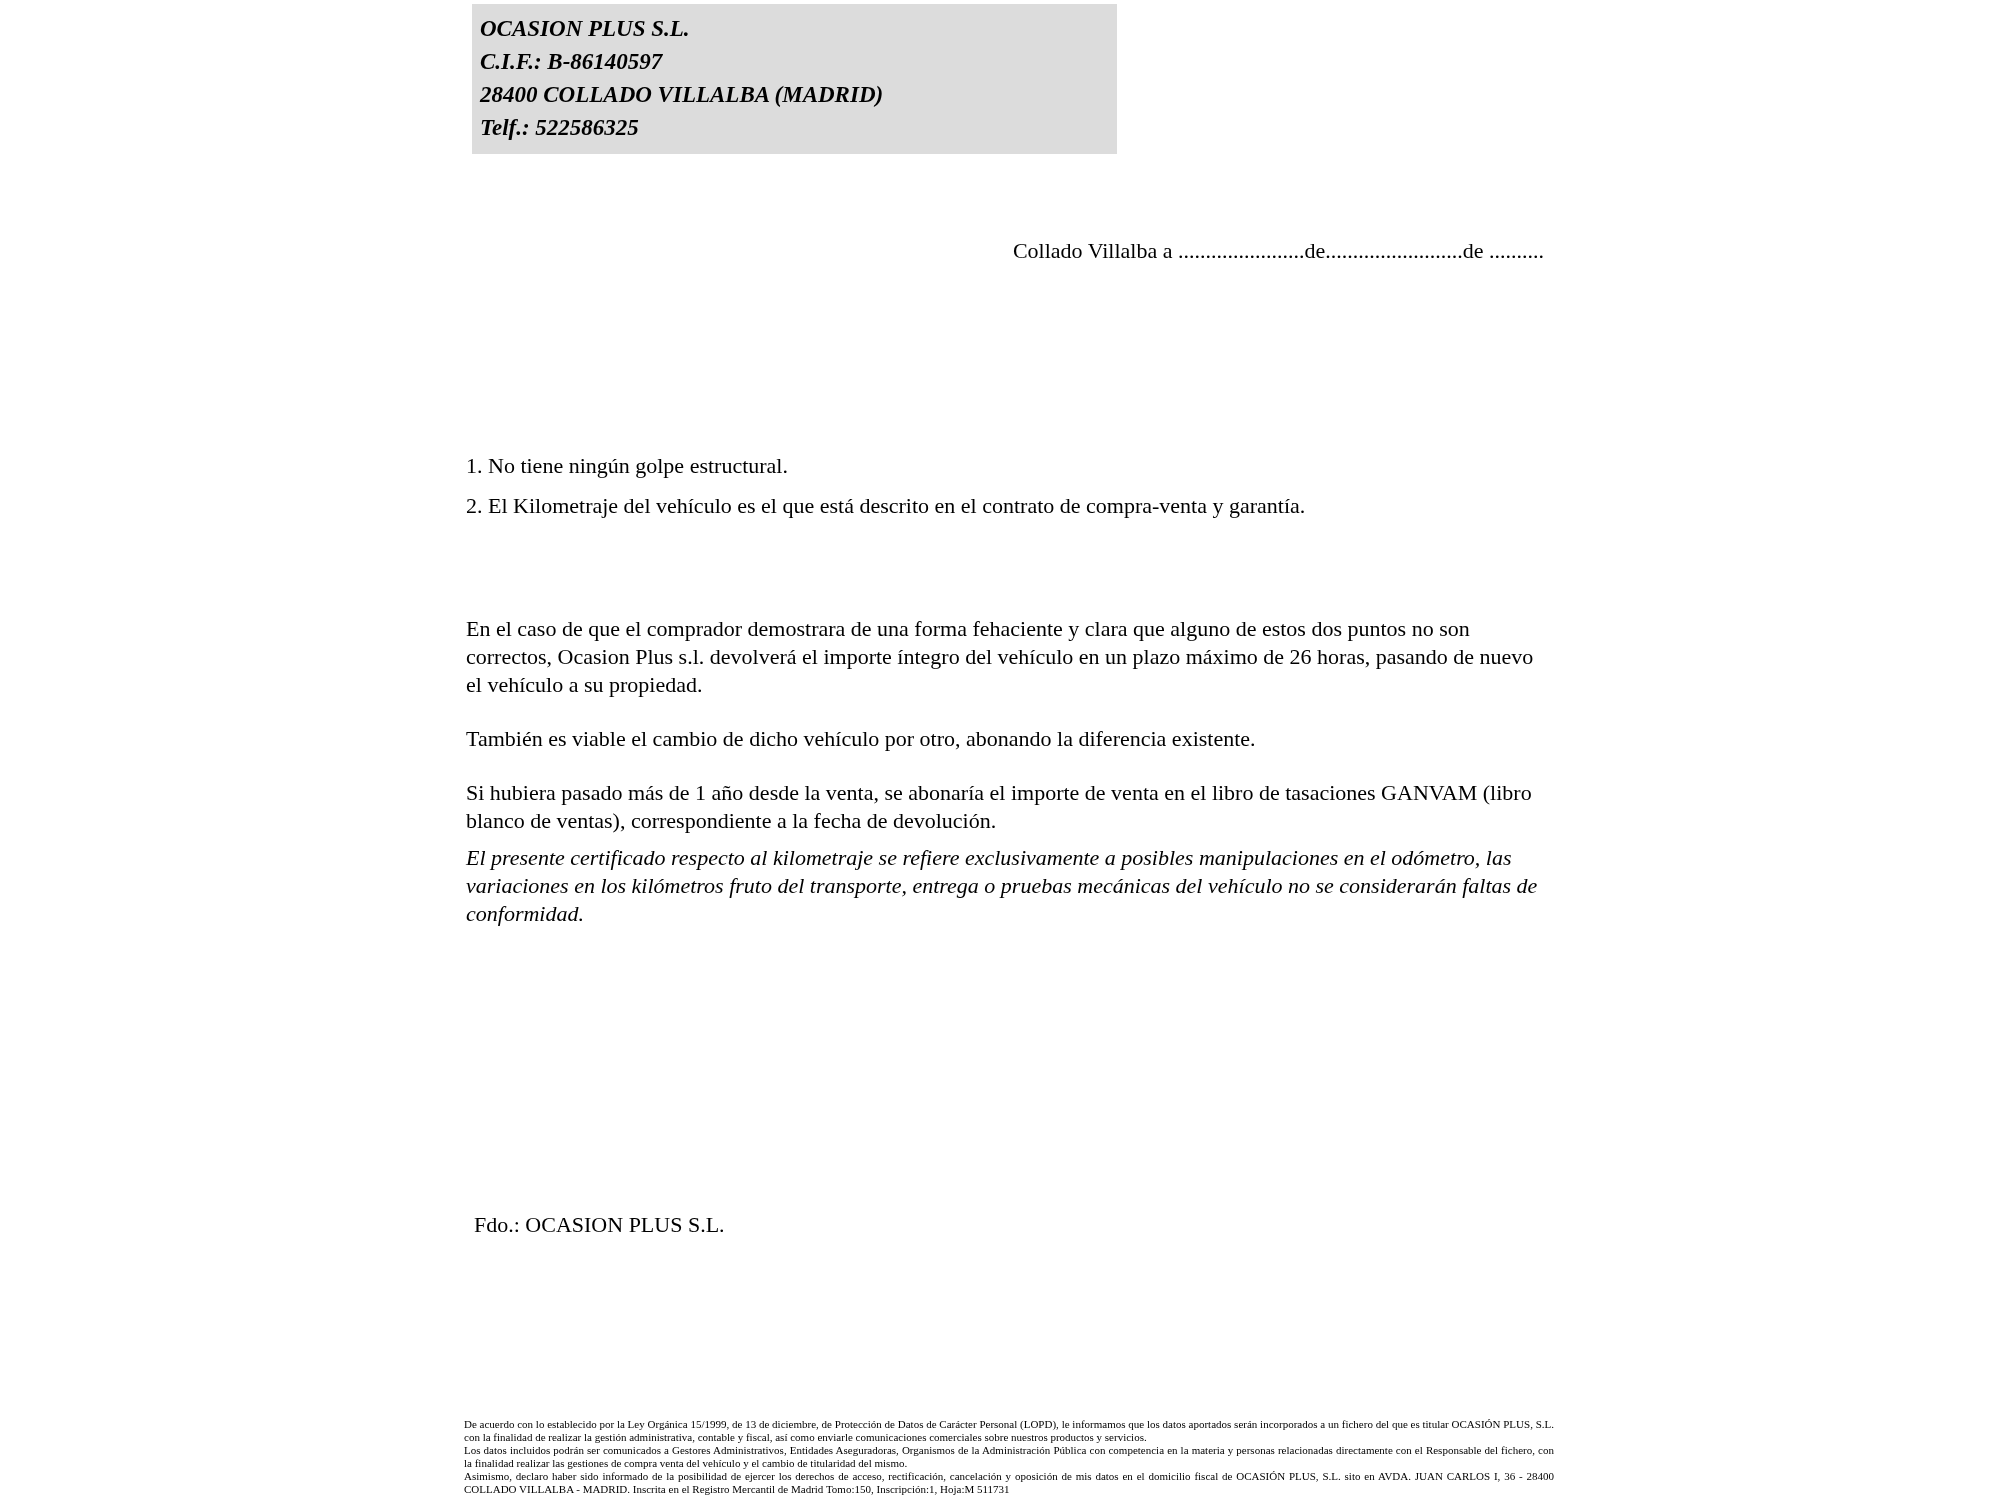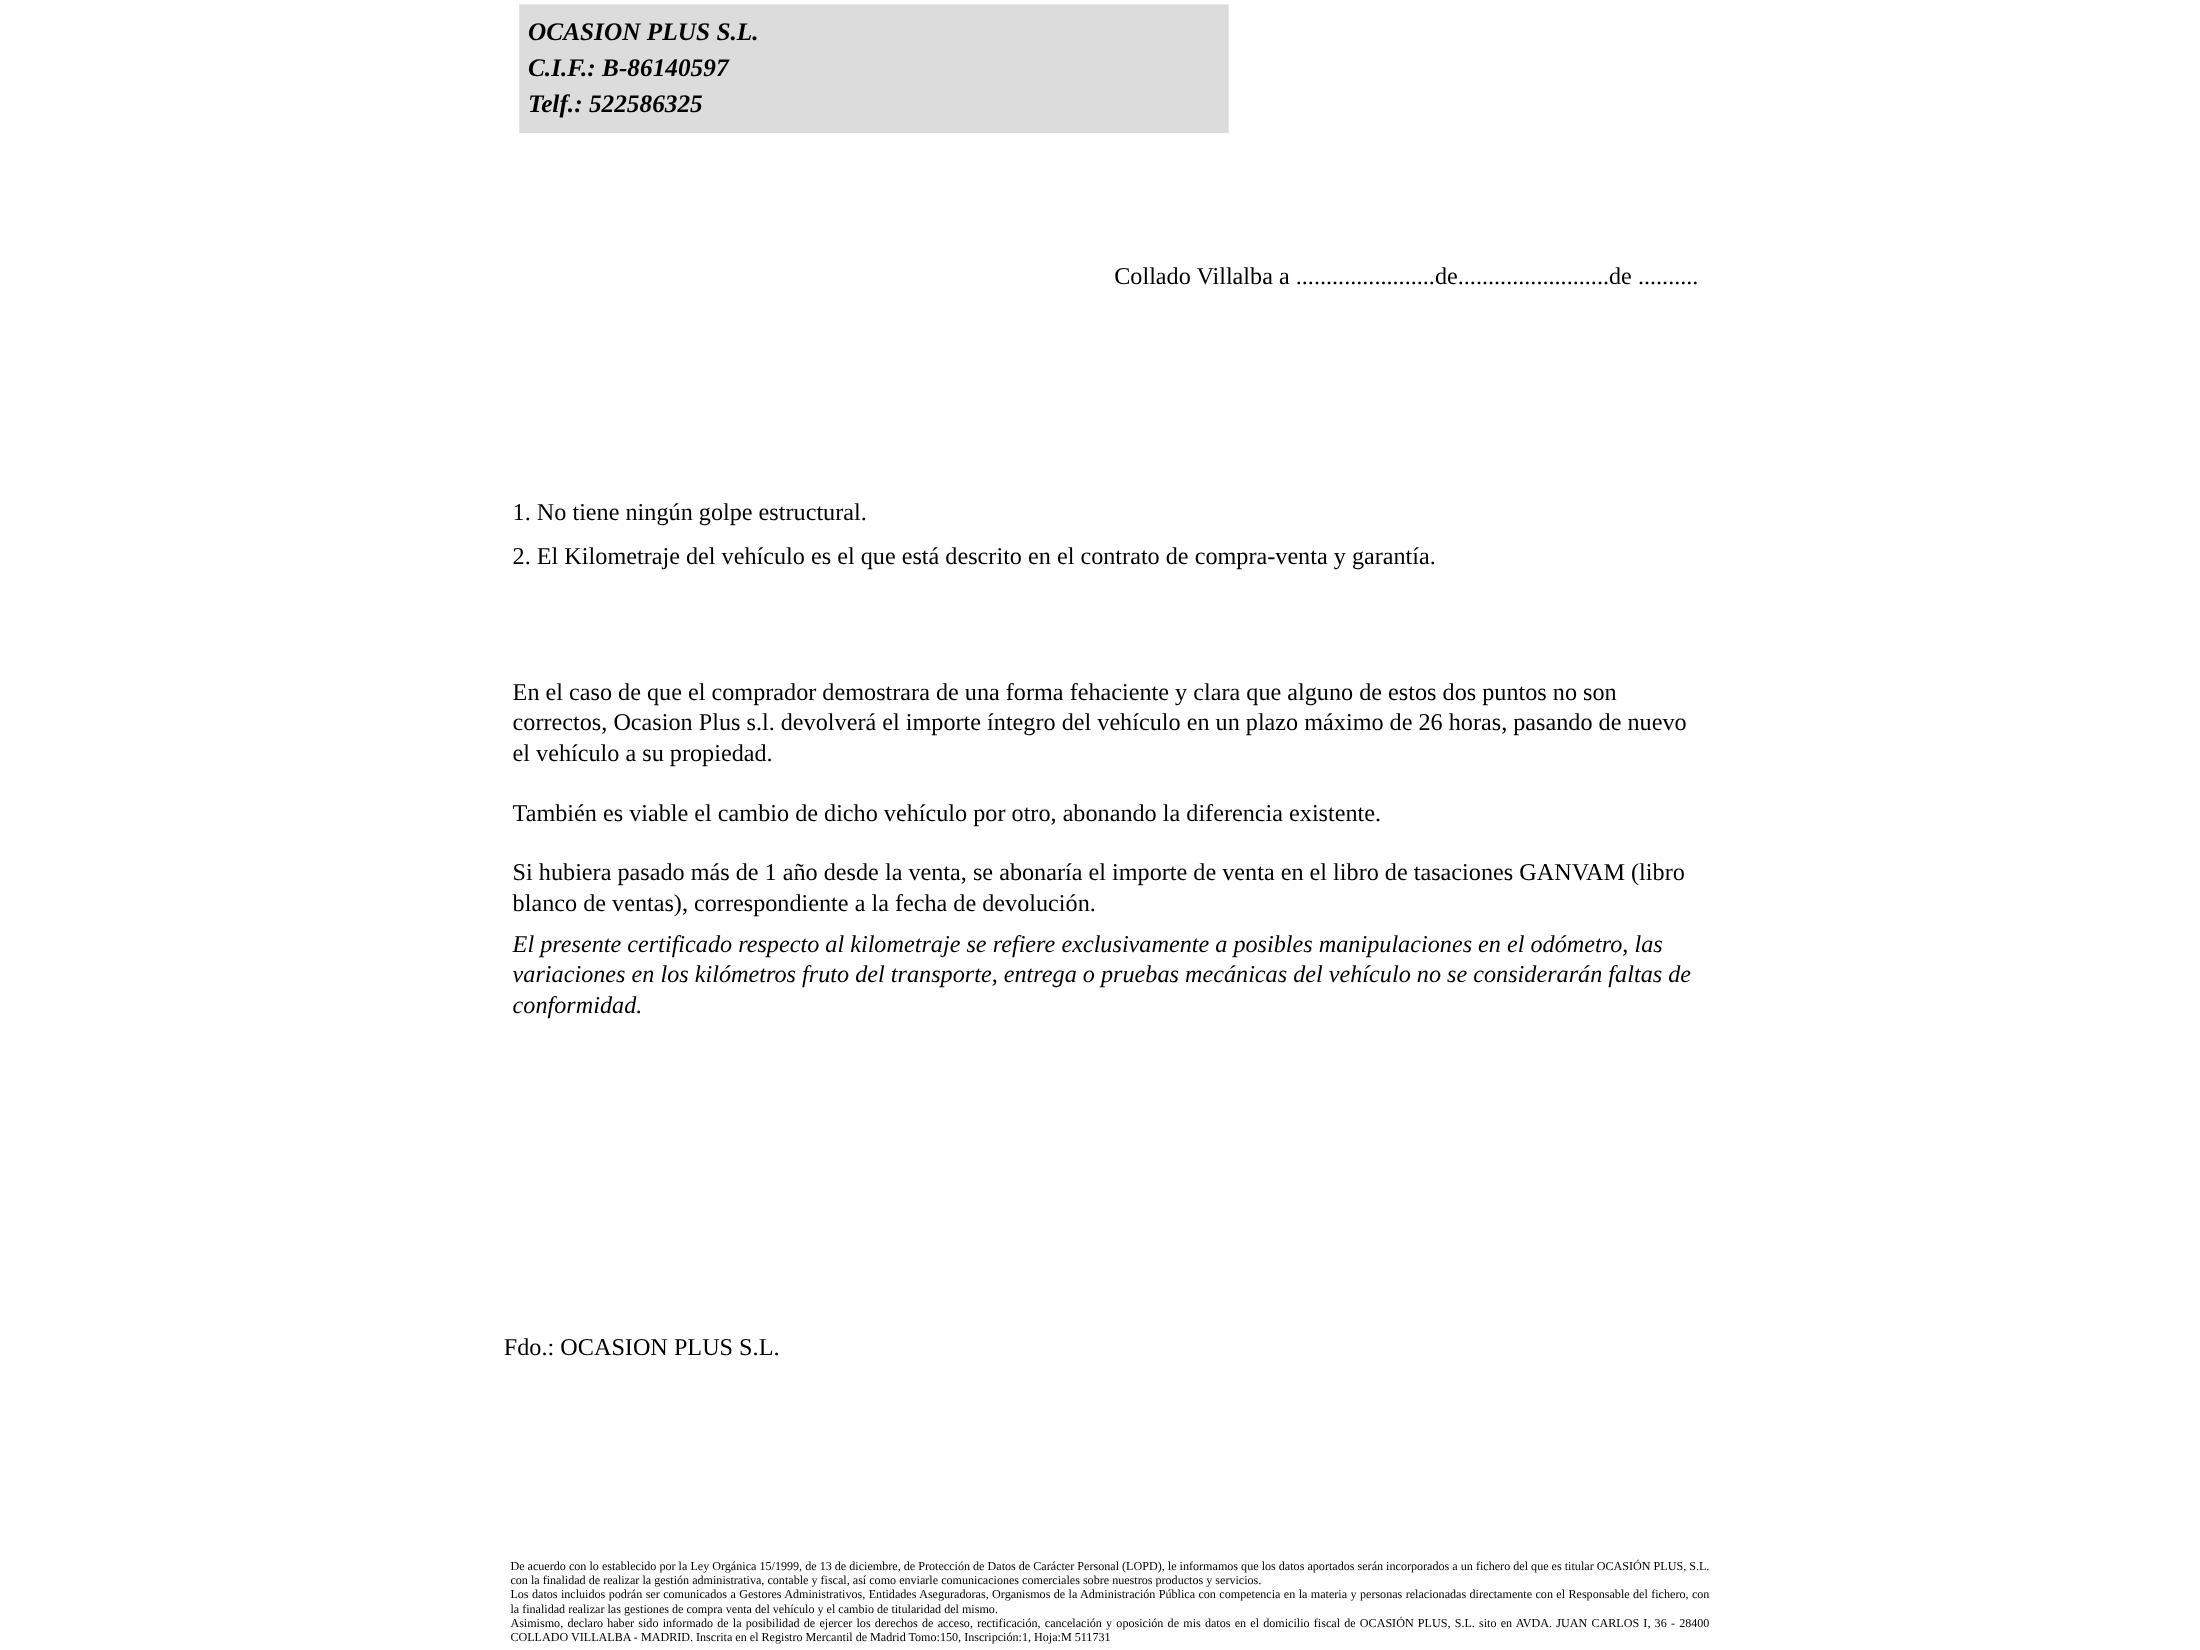--- a/index.html
+++ b/index.html
@@ -98,21 +98,21 @@
     line-height: 28px;
   }
   .para-1 { top: 615px; }
   .para-2 { top: 725px; }
   .para-3 { top: 779px; }
   .para-4 { top: 844px; font-style: italic; }
 
   
   .signature {
     position: absolute;
-    left: 458px;
+    left: 474px;
     top: 1212px;
     font-size: 22px;
   }
 
   
   .footer {
     position: absolute;
     left: 464px;
     top: 1418px;
     width: 1090px;
@@ -124,20 +124,21 @@
   }
 </style>
 </head>
 <body>
 
 <div class="page">
 
   <div class="header-box">
     <div class="header-line">OCASION PLUS S.L.</div>
     <div class="header-line">C.I.F.: B-86140597</div>
+    <div class="header-line">28400 COLLADO VILLALBA (MADRID)</div>
     <div class="header-line">Telf.: 522586325</div>
   </div>
 
   <div class="date-line">Collado Villalba a .......................de.........................de ..........</div>
 
 
   <div class="point-1">1. No tiene ningún golpe estructural.</div>
   <div class="point-2">2. El Kilometraje del vehículo es el que está descrito en el contrato de compra-venta y garantía.</div>
 
   <div class="para para-1">En el caso de que el comprador demostrara de una forma fehaciente y clara que alguno de estos dos puntos no son correctos, Ocasion Plus s.l. devolverá el importe íntegro del vehículo en un plazo máximo de 26 horas, pasando de nuevo el vehículo a su propiedad.</div>

